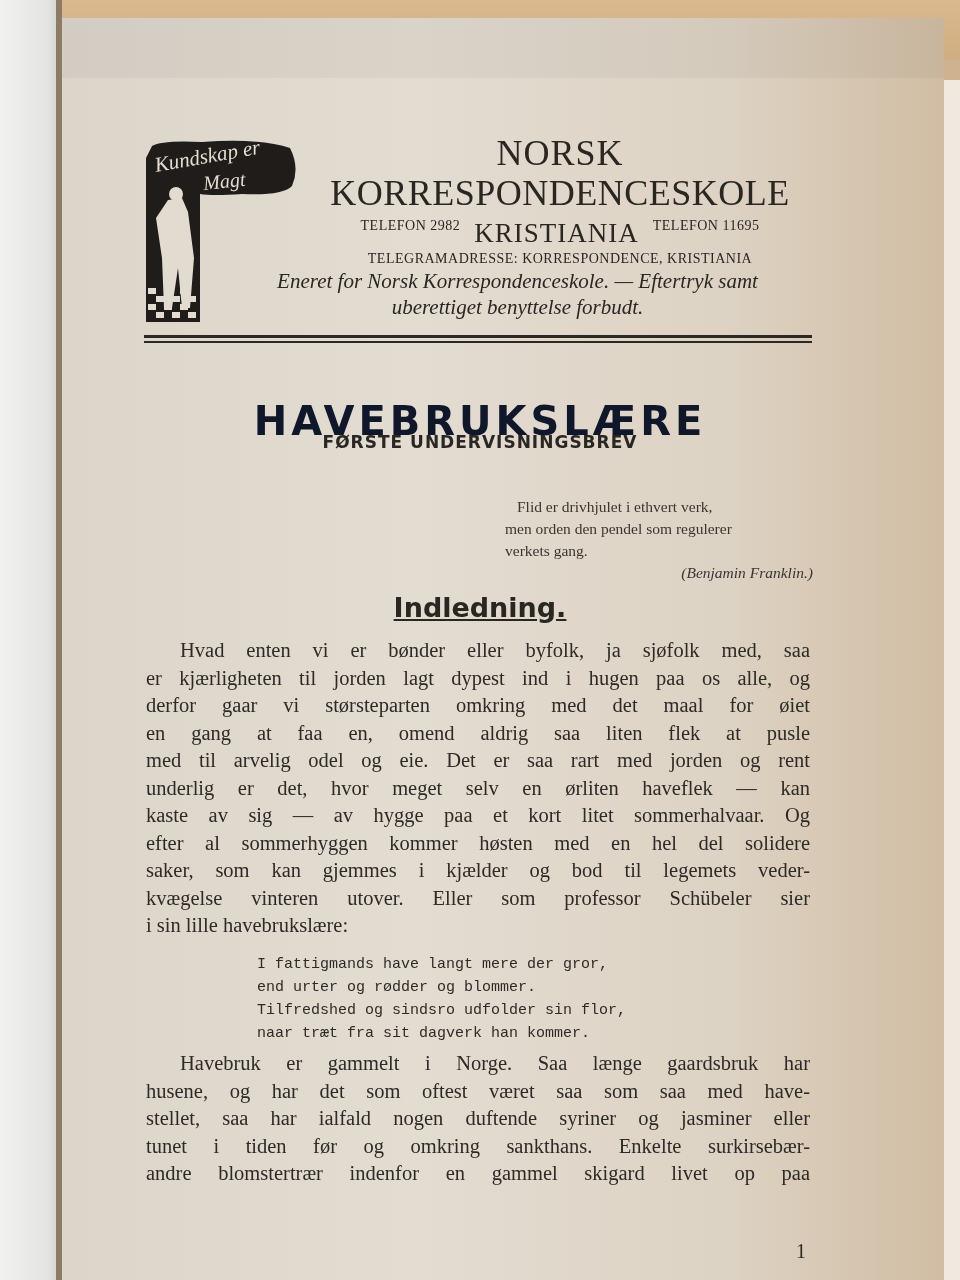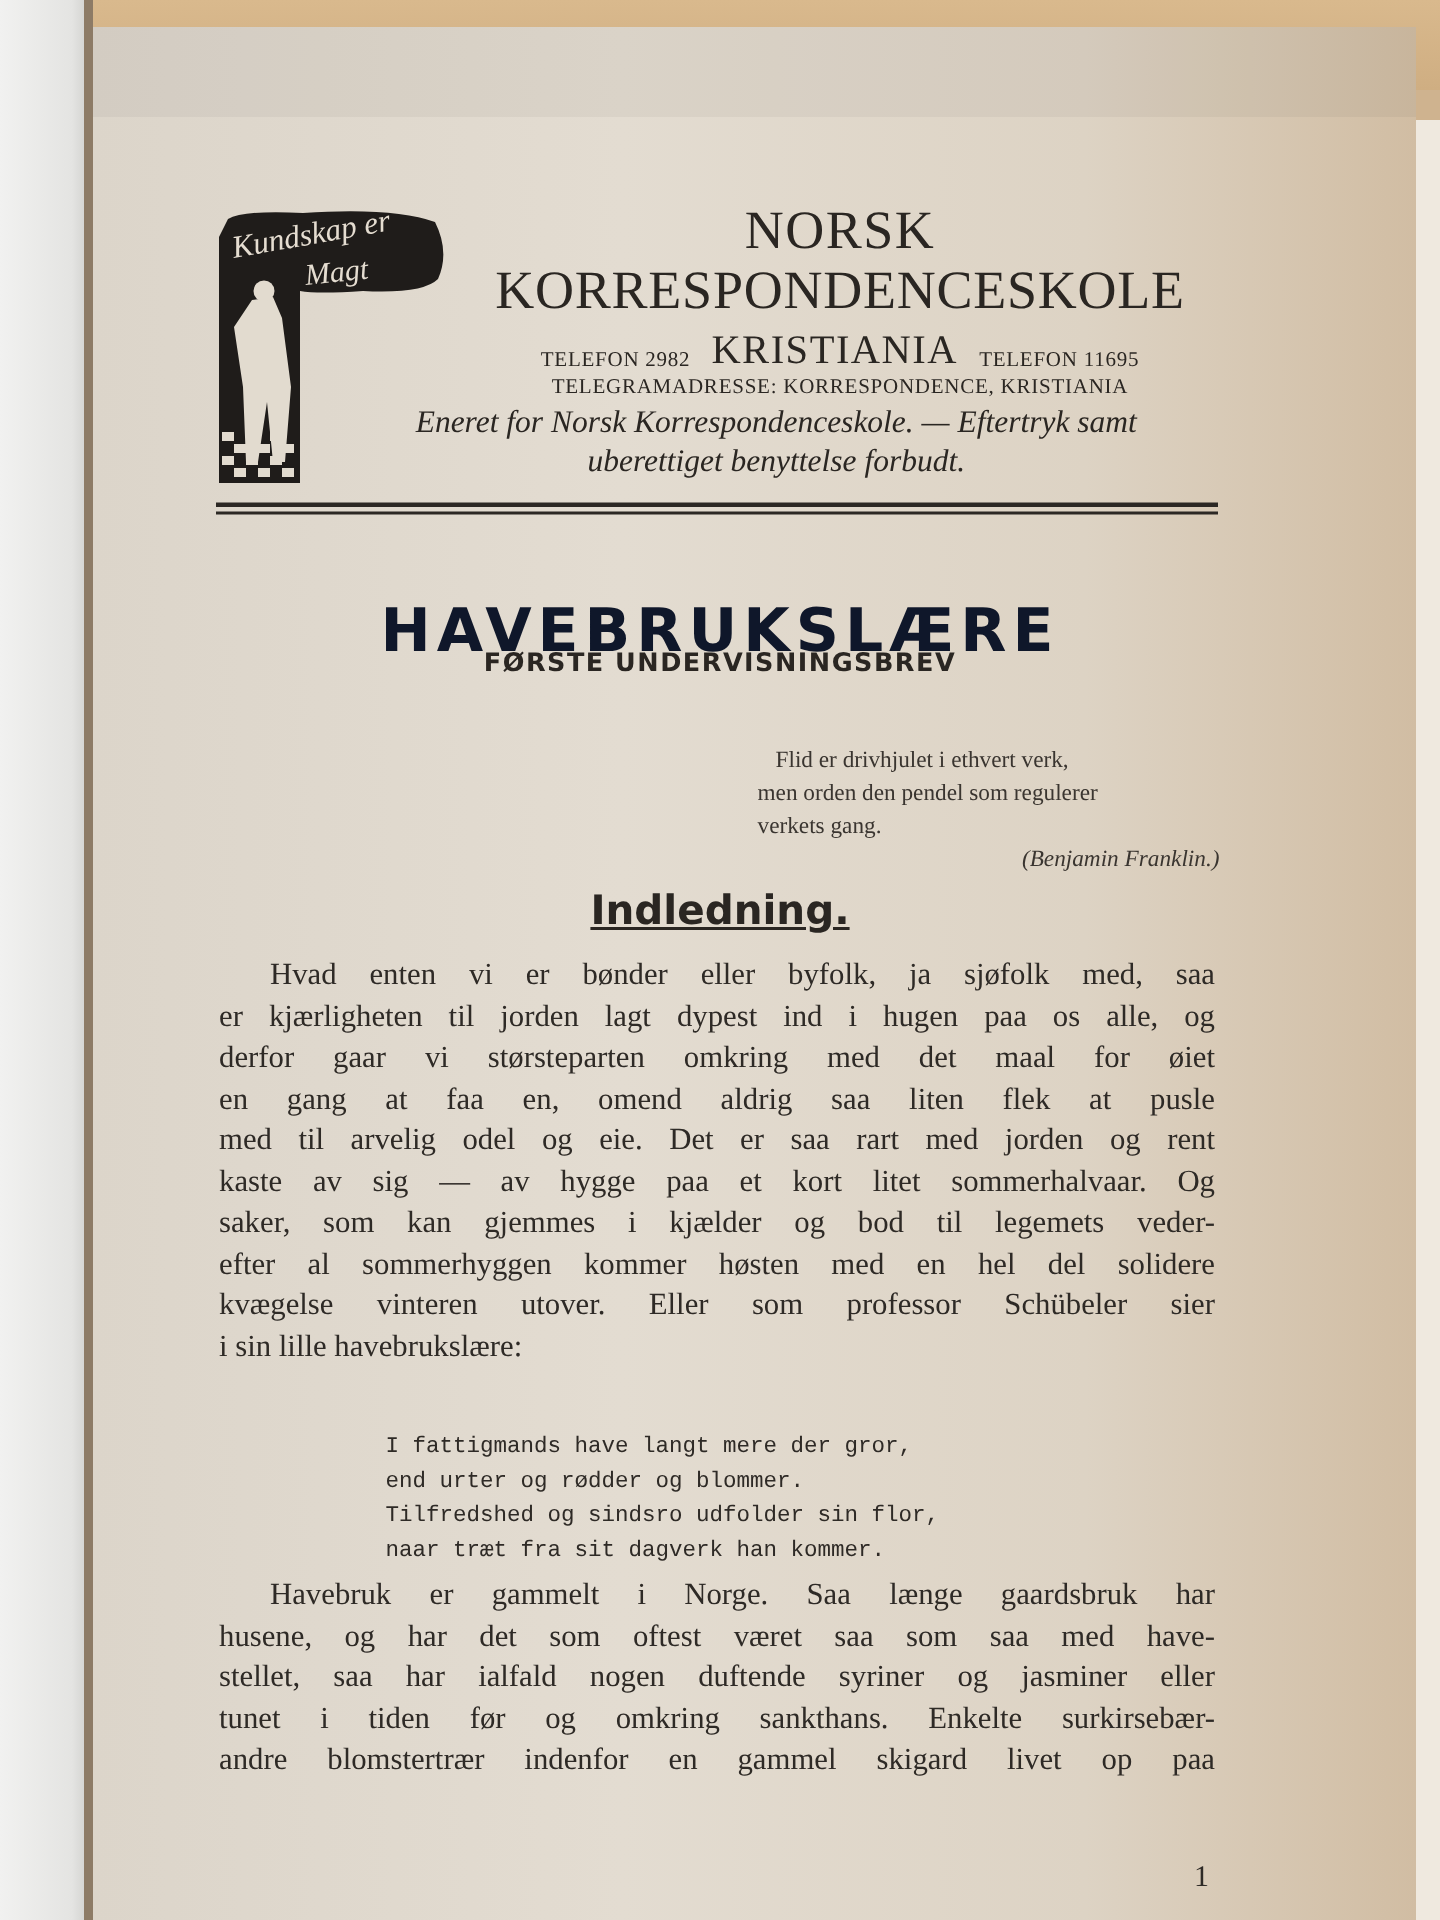--- a/index.html
+++ b/index.html
@@ -9,21 +9,21 @@
   .gutter{position:absolute;left:56px;top:0;width:6px;height:1280px;background:#8d7b66;}
   .page{position:absolute;left:62px;top:18px;width:882px;height:1262px;
         background:linear-gradient(90deg,#dcd5ca 0%,#e3dcd1 40%,#ddd3c4 75%,#d1bda3 100%);}
   .page-fold{position:absolute;left:62px;top:18px;width:882px;height:60px;background:rgba(0,0,0,0.04);}
   .right-edge{position:absolute;left:944px;top:80px;width:16px;height:1200px;background:#efe9df;}
 
   .logo{position:absolute;left:142px;top:138px;width:158px;height:184px;}
   .masthead{position:absolute;left:300px;top:134px;width:520px;text-align:center;color:#2a2622;}
   .m-norsk{font-size:36px;letter-spacing:1px;line-height:38px;}
   .m-school{font-size:36px;letter-spacing:0.5px;line-height:38px;margin-top:2px;}
-  .m-tel-row{display:flex;justify-content:center;align-items:flex-end;gap:14px;margin-top:6px;}
+  .m-tel-row{display:flex;justify-content:center;align-items:flex-start;gap:14px;margin-top:6px;}
   .m-tel{font-size:14px;letter-spacing:0.5px;}
   .m-city{font-size:27px;letter-spacing:1px;}
   .m-telegram{font-size:14px;letter-spacing:0.5px;margin-top:2px;}
   .notice{position:absolute;left:215px;top:268px;width:605px;text-align:center;font-style:italic;font-size:21px;line-height:26px;color:#2a2622;}
   .rule1{position:absolute;left:144px;top:335px;width:668px;height:3px;background:#2c2824;}
   .rule2{position:absolute;left:144px;top:341px;width:668px;height:2px;background:#2c2824;}
 
   .title{position:absolute;left:250px;top:398px;width:460px;text-align:center;font-family:"DejaVu Sans",sans-serif;font-weight:bold;font-size:40px;letter-spacing:4px;color:#0f172a;}
   .subtitle{position:absolute;left:250px;top:432px;width:460px;text-align:center;font-family:"DejaVu Sans",sans-serif;font-weight:bold;font-size:17px;letter-spacing:1px;color:#2a2622;}
   .epigraph{position:absolute;left:505px;top:496px;width:308px;font-size:15.5px;line-height:22px;color:#3a3530;text-align:justify;font-family:Liberation Serif, serif;}
@@ -102,23 +102,24 @@
 </div>
 
 <div class="section-h">Indledning.</div>
 
 <div class="body p1">
   <span class="l indent">Hvad enten vi er bønder eller byfolk, ja sjøfolk med, saa</span>
   <span class="l">er kjærligheten til jorden lagt dypest ind i hugen paa os alle, og</span>
   <span class="l">derfor gaar vi størsteparten omkring med det maal for øiet</span>
   <span class="l">en gang at faa en, omend aldrig saa liten flek at pusle</span>
   <span class="l">med til arvelig odel og eie. Det er saa rart med jorden og rent</span>
+  <span class="l">underlig er det, hvor meget selv en ørliten haveflek — kan</span>
   <span class="l">kaste av sig — av hygge paa et kort litet sommerhalvaar. Og</span>
+  <span class="l">efter al sommerhyggen kommer høsten med en hel del solidere</span>
   <span class="l">saker, som kan gjemmes i kjælder og bod til legemets veder-</span>
-  <span class="l">efter al sommerhyggen kommer høsten med en hel del solidere</span>
   <span class="l">kvægelse vinteren utover. Eller som professor Schübeler sier</span>
   <span class="l last">i sin lille havebrukslære:</span>
 </div>
 
 <div class="poem">
   <span class="l">I fattigmands have langt mere der gror,</span>
   <span class="l">end urter og rødder og blommer.</span>
   <span class="l">Tilfredshed og sindsro udfolder sin flor,</span>
   <span class="l">naar træt fra sit dagverk han kommer.</span>
 </div>

